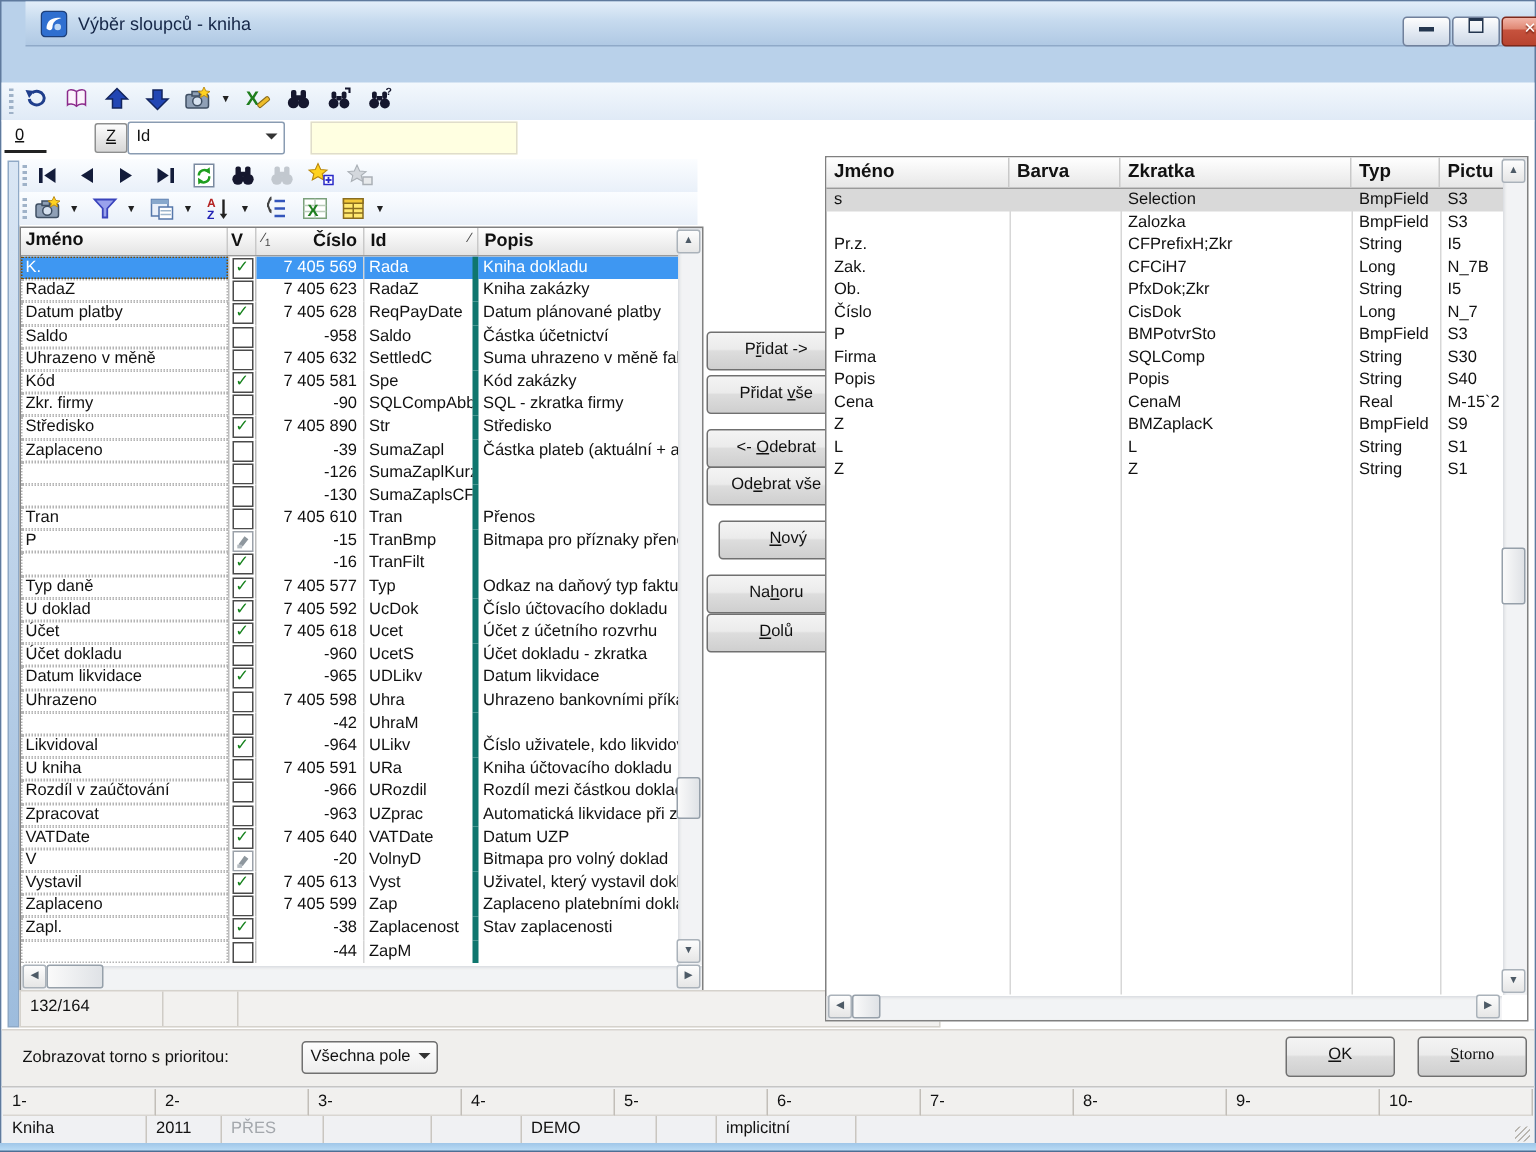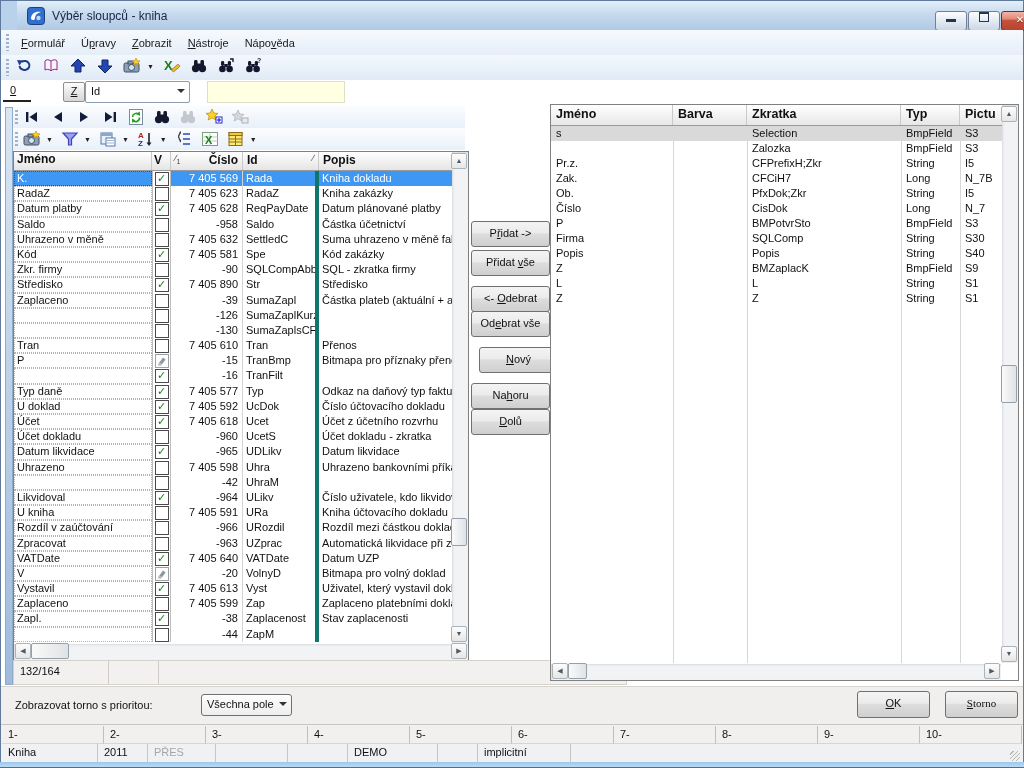--- a/index.html
+++ b/index.html
@@ -60,21 +60,21 @@
   .sorti sub{font-size:7px;}
   
   .sb-btn{position:absolute;background:linear-gradient(#fdfdfd,#e6e6e6);border:1px solid #aab2ba;border-radius:2px;color:#4d5a66;font-size:7px;text-align:center;line-height:14px;}
   .sb-track{position:absolute;background:#f2f3f5;box-shadow:inset 1px 1px 2px #d7dade;}
   .sb-thumb{position:absolute;background:linear-gradient(90deg,#fafafa,#dfe2e6);border:1px solid #96a0aa;border-radius:2px;}
   
   #lt-status{position:absolute;left:12px;top:556px;width:612px;height:23px;background:#f2f1ef;border:1px solid #d5d2cc;display:flex;line-height:21px;}
   #lt-status .seg{border-right:1px solid #cfccc6;padding-left:6px;box-sizing:border-box;}
   
   .xfer{position:absolute;left:470px;width:77px;height:24px;border:1px solid #707070;border-radius:3px;
-    background:linear-gradient(#f4f4f4,#ebebeb 45%,#dddddd 50%,#cfcfcf);text-align:center;line-height:22px;color:#111;}
+    background:linear-gradient(#f4f4f4,#ebebeb 45%,#dddddd 50%,#cfcfcf);text-align:center;line-height:22px;color:#111;padding-left:7px;}
   
   #rtable{position:absolute;left:549px;top:0px;width:467px;height:575px;border:1px solid #808080;background:#fff;}
   #rt-header{position:absolute;left:0;top:0;right:16px;height:20px;background:linear-gradient(#ffffff,#e7e7e7);border-bottom:1px solid #9a9a9a;display:flex;font-weight:bold;font-size:12.5px;}
   .rh{padding:2px 5px;box-sizing:border-box;border-right:1px solid #c9c9c9;}
   #rt-rows{position:absolute;left:0;top:21px;right:16px;height:195px;overflow:hidden;}
   .rrow{display:flex;height:15px;line-height:15px;}
   .rrow.sel{background:#d9d9d9;}
   .r-n{width:122px;} .r-b{width:74px;} .r-z{width:154px;} .r-t{width:59px;} .r-p{flex:1;}
   .rcell{box-sizing:border-box;padding:0 5px;overflow:hidden;white-space:nowrap;}
   .rcol-line{position:absolute;top:0;bottom:17px;width:1px;background:#d7d7d7;}
@@ -106,30 +106,20 @@
       <rect x="0.5" y="0.5" width="17" height="17" rx="3" fill="#2f6fd0" stroke="#1c3f7a"></rect>
       <path d="M4 12 C4 6 9 4 14 5 C10 6 8 8 8 11 C8 13 6 14 4 12 Z" fill="#fff"></path>
       <circle cx="11.5" cy="11" r="2.2" fill="#bcd7f5"></circle>
     </svg>
     <span id="title-text">Výběr sloupců - kniha</span>
     <div class="winbtn" id="btn-min"><span class="minglyph"></span></div>
     <div class="winbtn" id="btn-restore"><span class="restglyph"></span></div>
     <div class="winbtn" id="btn-close"><span>✕</span></div>
   </div>
 
-  <div id="menubar">
-    <div class="grip"></div>
-    <div id="menu">
-        <div class="menu-item"><span style="text-decoration: underline;">F</span>ormulář</div>
-        <div class="menu-item">Ú<span style="text-decoration: underline;">p</span>ravy</div>
-        <div class="menu-item"><span style="text-decoration: underline;">Z</span>obrazit</div>
-        <div class="menu-item"><span style="text-decoration: underline;">N</span>ástroje</div>
-        <div class="menu-item">Nápo<span style="text-decoration: underline;">v</span>ěda</div>
-      </div>
-  </div>
 
   <div id="toolbar-main">
     <div class="grip"></div>
     <div id="tb-main-icons">
       <svg class="icon" viewBox="0 0 18 18">
           <path d="M5 4 L5 10 L11 10" fill="none" stroke="none"></path>
           <path d="M4.5 9 A5 4.5 0 1 0 6.5 4.8" fill="none" stroke="#1f3e8c" stroke-width="2"></path>
           <polygon points="2,3 8,3.6 4.4,8.4" fill="#1f3e8c"></polygon>
         </svg>
       <svg class="icon" viewBox="0 0 18 18">
@@ -625,20 +615,27 @@
             <div class="rcell r-z">SQLComp</div>
             <div class="rcell r-t">String</div>
             <div class="rcell r-p">S30</div>
           </div>
           <div class="rrow">
             <div class="rcell r-n">Popis</div>
             <div class="rcell r-b"></div>
             <div class="rcell r-z">Popis</div>
             <div class="rcell r-t">String</div>
             <div class="rcell r-p">S40</div>
+          </div>
+          <div class="rrow">
+            <div class="rcell r-n">Cena</div>
+            <div class="rcell r-b"></div>
+            <div class="rcell r-z">CenaM</div>
+            <div class="rcell r-t">Real</div>
+            <div class="rcell r-p">M-15`2</div>
           </div>
           <div class="rrow">
             <div class="rcell r-n">Z</div>
             <div class="rcell r-b"></div>
             <div class="rcell r-z">BMZaplacK</div>
             <div class="rcell r-t">BmpField</div>
             <div class="rcell r-p">S9</div>
           </div>
           <div class="rrow">
             <div class="rcell r-n">L</div>

